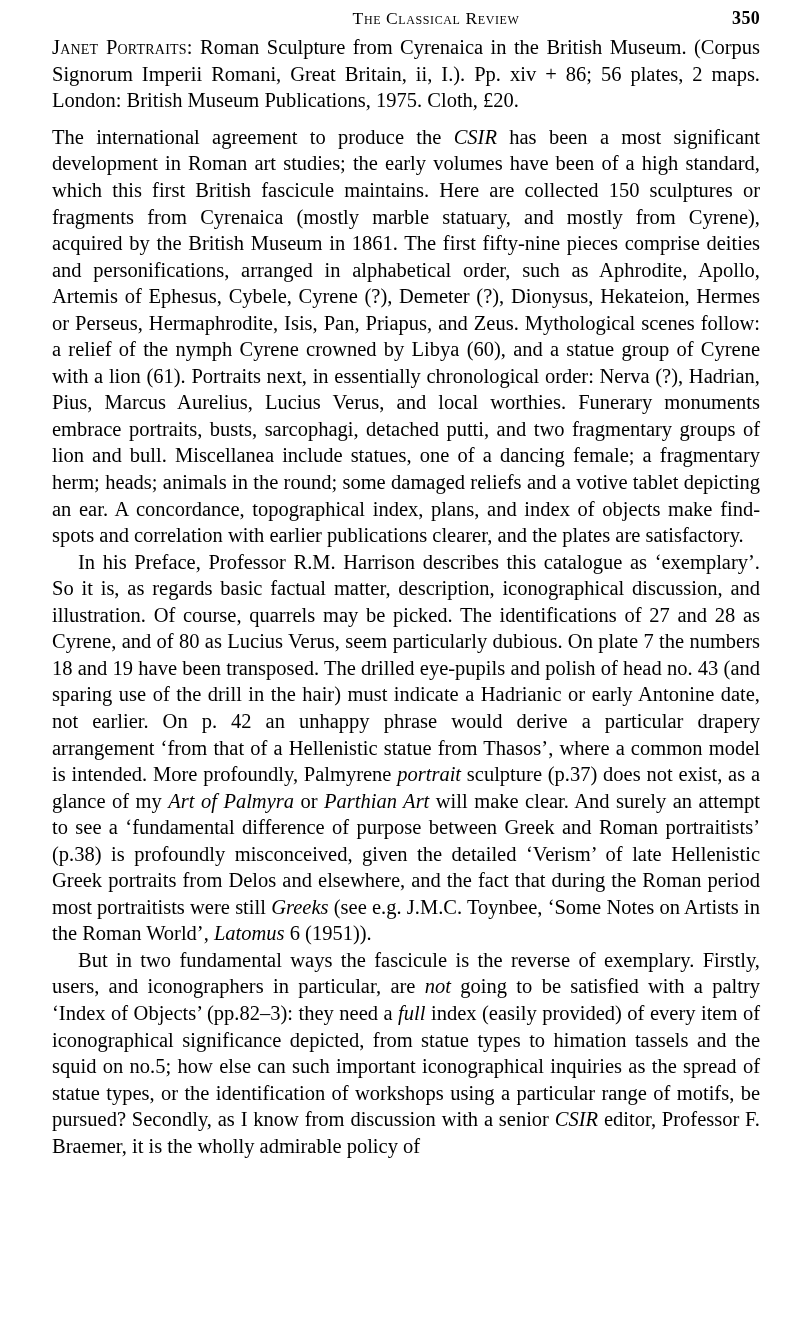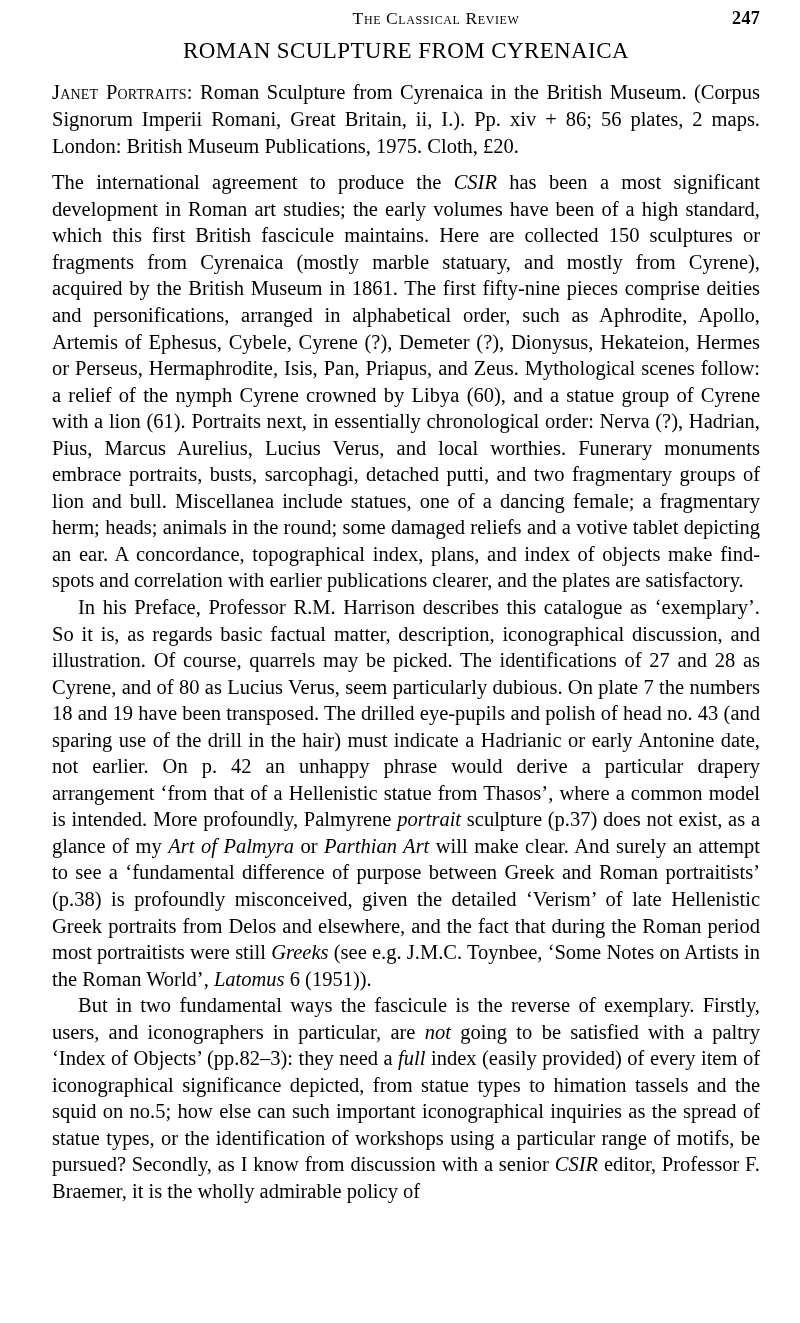--- a/index.html
+++ b/index.html
@@ -89,24 +89,23 @@
   }
 </style>
 </head>
 <body>
 
 <div class="page">
   <div class="content">
 
     <div class="running-head">
       <div class="running-head-title">The Classical Review</div>
-      <div class="page-number">247</div>
+      <div class="page-number">350</div>
     </div>
 
-    <h1 class="article-title">ROMAN SCULPTURE FROM CYRENAICA</h1>
 
     <div class="citation">
       <span class="author">Janet Portraits:</span>
       <span class="work">Roman Sculpture from Cyrenaica in the British Museum</span><span>. (Corpus Signorum Imperii Romani, Great Britain, ii, I.). Pp. xiv + 86; 56 plates, 2 maps. London: British Museum Publications, 1975. Cloth, £20.</span>
     </div>
 
     <div>
       <p class="body-par">The international agreement to produce the <i>CSIR</i> has been a most significant development in Roman art studies; the early volumes have been of a high standard, which this first British fascicule maintains. Here are collected 150 sculptures or fragments from Cyrenaica (mostly marble statuary, and mostly from Cyrene), acquired by the British Museum in 1861. The first fifty-nine pieces comprise deities and personifications, arranged in alphabetical order, such as Aphrodite, Apollo, Artemis of Ephesus, Cybele, Cyrene (?), Demeter (?), Dionysus, Hekateion, Hermes or Perseus, Hermaphrodite, Isis, Pan, Priapus, and Zeus. Mythological scenes follow: a relief of the nymph Cyrene crowned by Libya (60), and a statue group of Cyrene with a lion (61). Portraits next, in essentially chronological order: Nerva (?), Hadrian, Pius, Marcus Aurelius, Lucius Verus, and local worthies. Funerary monuments embrace portraits, busts, sarcophagi, detached putti, and two fragmentary groups of lion and bull. Miscellanea include statues, one of a dancing female; a fragmentary herm; heads; animals in the round; some damaged reliefs and a votive tablet depicting an ear. A concordance, topographical index, plans, and index of objects make find-spots and correlation with earlier publications clearer, and the plates are satisfactory.</p>
       <p class="body-par indent">In his Preface, Professor R.M. Harrison describes this catalogue as ‘exemplary’. So it is, as regards basic factual matter, description, iconographical discussion, and illustration. Of course, quarrels may be picked. The identifications of 27 and 28 as Cyrene, and of 80 as Lucius Verus, seem particularly dubious. On plate 7 the numbers 18 and 19 have been transposed. The drilled eye-pupils and polish of head no. 43 (and sparing use of the drill in the hair) must indicate a Hadrianic or early Antonine date, not earlier. On p. 42 an unhappy phrase would derive a particular drapery arrangement ‘from that of a Hellenistic statue from Thasos’, where a common model is intended. More profoundly, Palmyrene <i>portrait</i> sculpture (p.37) does not exist, as a glance of my <i>Art of Palmyra</i> or <i>Parthian Art</i> will make clear. And surely an attempt to see a ‘fundamental difference of purpose between Greek and Roman portraitists’ (p.38) is profoundly misconceived, given the detailed ‘Verism’ of late Hellenistic Greek portraits from Delos and elsewhere, and the fact that during the Roman period most portraitists were still <i>Greeks</i> (see e.g. J.M.C. Toynbee, ‘Some Notes on Artists in the Roman World’, <i>Latomus</i> 6 (1951)).</p>
       <p class="body-par indent">But in two fundamental ways the fascicule is the reverse of exemplary. Firstly, users, and iconographers in particular, are <i>not</i> going to be satisfied with a paltry ‘Index of Objects’ (pp.82–3): they need a <i>full</i> index (easily provided) of every item of iconographical significance depicted, from statue types to himation tassels and the squid on no.5; how else can such important iconographical inquiries as the spread of statue types, or the identification of workshops using a particular range of motifs, be pursued? Secondly, as I know from discussion with a senior <i>CSIR</i> editor, Professor F. Braemer, it is the wholly admirable policy of</p>

